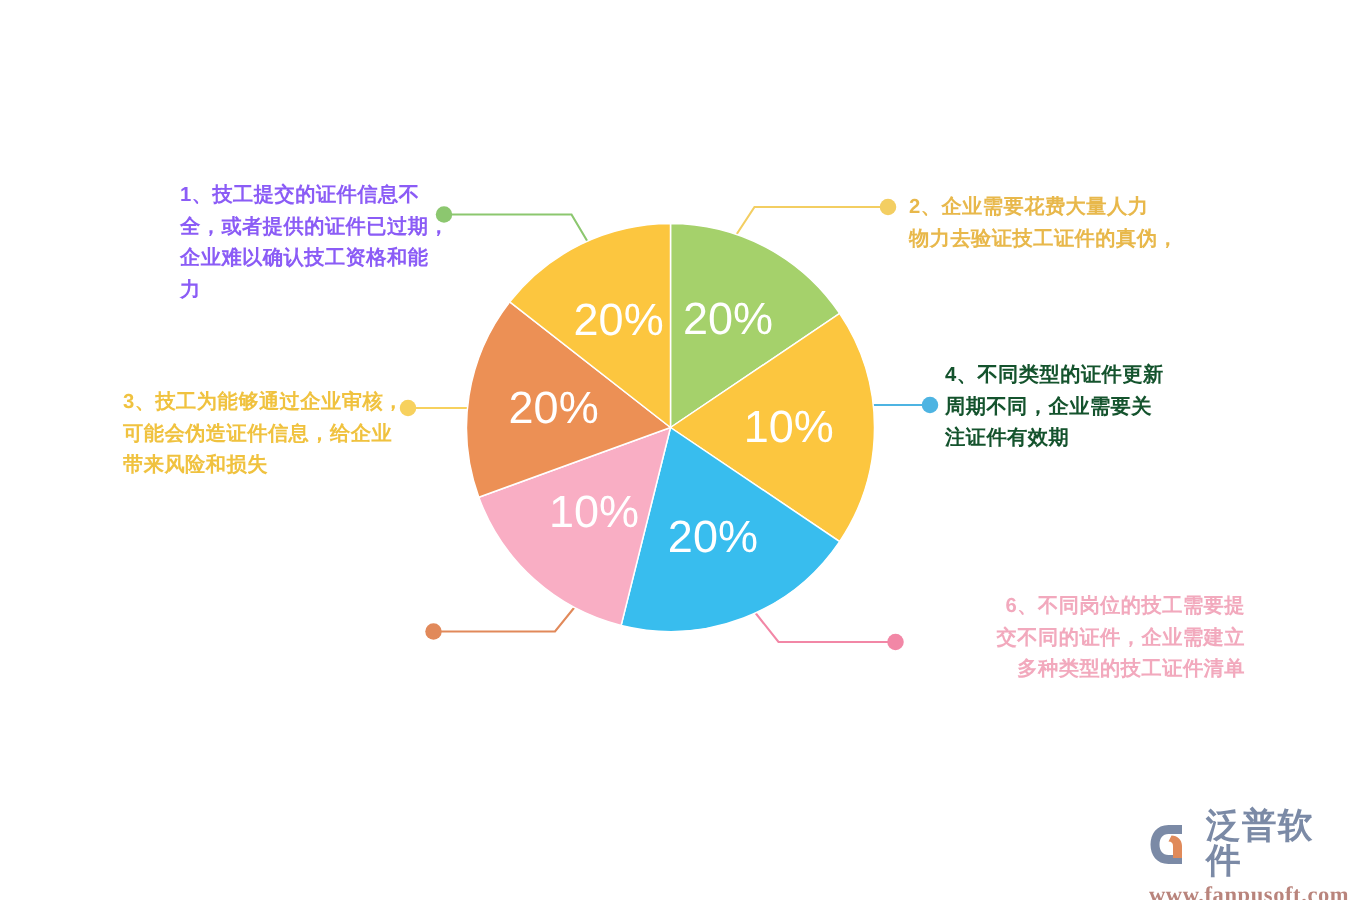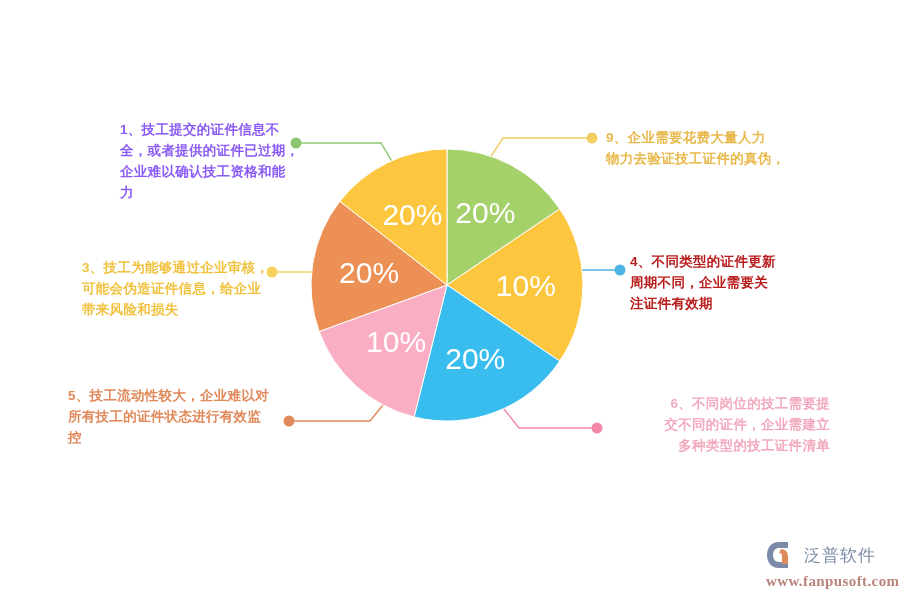--- a/index.html
+++ b/index.html
@@ -41,21 +41,21 @@
     font-weight: bold;
     letter-spacing: 0.3px;
     white-space: pre-line;
   }
   .callout.left  { text-align: left; }
   .callout.right { text-align: left; }
 
   #label-1 { left: 72px;  top: 120px;  width: 218px; color: #8b5cf6; margin-left: 48px; }
   #label-2 { left: 606px; top: 128px;  width: 220px; color: #e8b84b; }
   #label-3 { left: 70px;  top: 258px;  width: 215px; color: #f0c23f; margin-left: 12px; }
-  #label-4 { left: 630px; top: 252px;  width: 200px; color: #b91c1c; }
+  #label-4 { left: 630px; top: 240px;  width: 200px; color: #14532d; }
   #label-5 { left: 68px;  top: 386px;  width: 220px; color: #e1895a; }
   #label-6 { left: 612px; top: 394px;  width: 218px; color: #f2a9bd; text-align: right; }
 
   
   #connectors {
     position: absolute;
     left: 0; top: 0;
     width: 900px; height: 600px;
     pointer-events: none;
   }
@@ -71,22 +71,22 @@
     height: 52px;
   }
   #logo-row {
     display: flex;
     align-items: center;
     gap: 4px;
   }
   #logo-mark { flex: 0 0 auto; }
   #logo-cn {
     font-family: "DejaVu Sans", sans-serif;
-    font-size: 17px;
-    font-weight: normal;
+    font-size: 23px;
+    font-weight: bold;
     color: #7b8aa6;
     letter-spacing: 1px;
     line-height: 1;
   }
   #logo-url {
     font-family: "Liberation Serif", serif;
     font-size: 15px;
     font-weight: bold;
     color: #b9847c;
     letter-spacing: 0.4px;
@@ -128,31 +128,28 @@
         <text x="86.04" y="193.60" class="slice-label">10%</text>
         <text x="59.09" y="124.66" class="slice-label">20%</text>
         <text x="102.42" y="66.10" class="slice-label">20%</text>
       </svg>
   </div>
 
   <div class="callout left" id="label-1">1、技工提交的证件信息不
 全，或者提供的证件已过期，
 企业难以确认技工资格和能
 力</div>
-  <div class="callout right" id="label-2">9、企业需要花费大量人力
+  <div class="callout right" id="label-2">2、企业需要花费大量人力
 物力去验证技工证件的真伪，</div>
   <div class="callout left" id="label-3">3、技工为能够通过企业审核，
 可能会伪造证件信息，给企业
 带来风险和损失</div>
   <div class="callout right" id="label-4">4、不同类型的证件更新
 周期不同，企业需要关
 注证件有效期</div>
-  <div class="callout left" id="label-5">5、技工流动性较大，企业难以对
-所有技工的证件状态进行有效监
-控</div>
   <div class="callout right" id="label-6">6、不同岗位的技工需要提
 交不同的证件，企业需建立
 多种类型的技工证件清单</div>
 
   <div id="logo">
     <div id="logo-row">
       <svg id="logo-mark" width="34" height="30" viewBox="0 0 34 30" xmlns="http://www.w3.org/2000/svg">
         <path d="M13 2 C5 2 1 8 1 15 C1 22 5 28 13 28 L22 28 L22 22 L13 22 C9 22 7 19 7 15 C7 11 9 8 13 8 L22 8 L22 2 Z" fill="#7b8aa6"></path>
         <path d="M15 9 C19 9 22 12 22 16 L22 24 L16 24 L16 16 C16 14 15 13 13 13 Z" fill="#e08a5a"></path>
       </svg>

